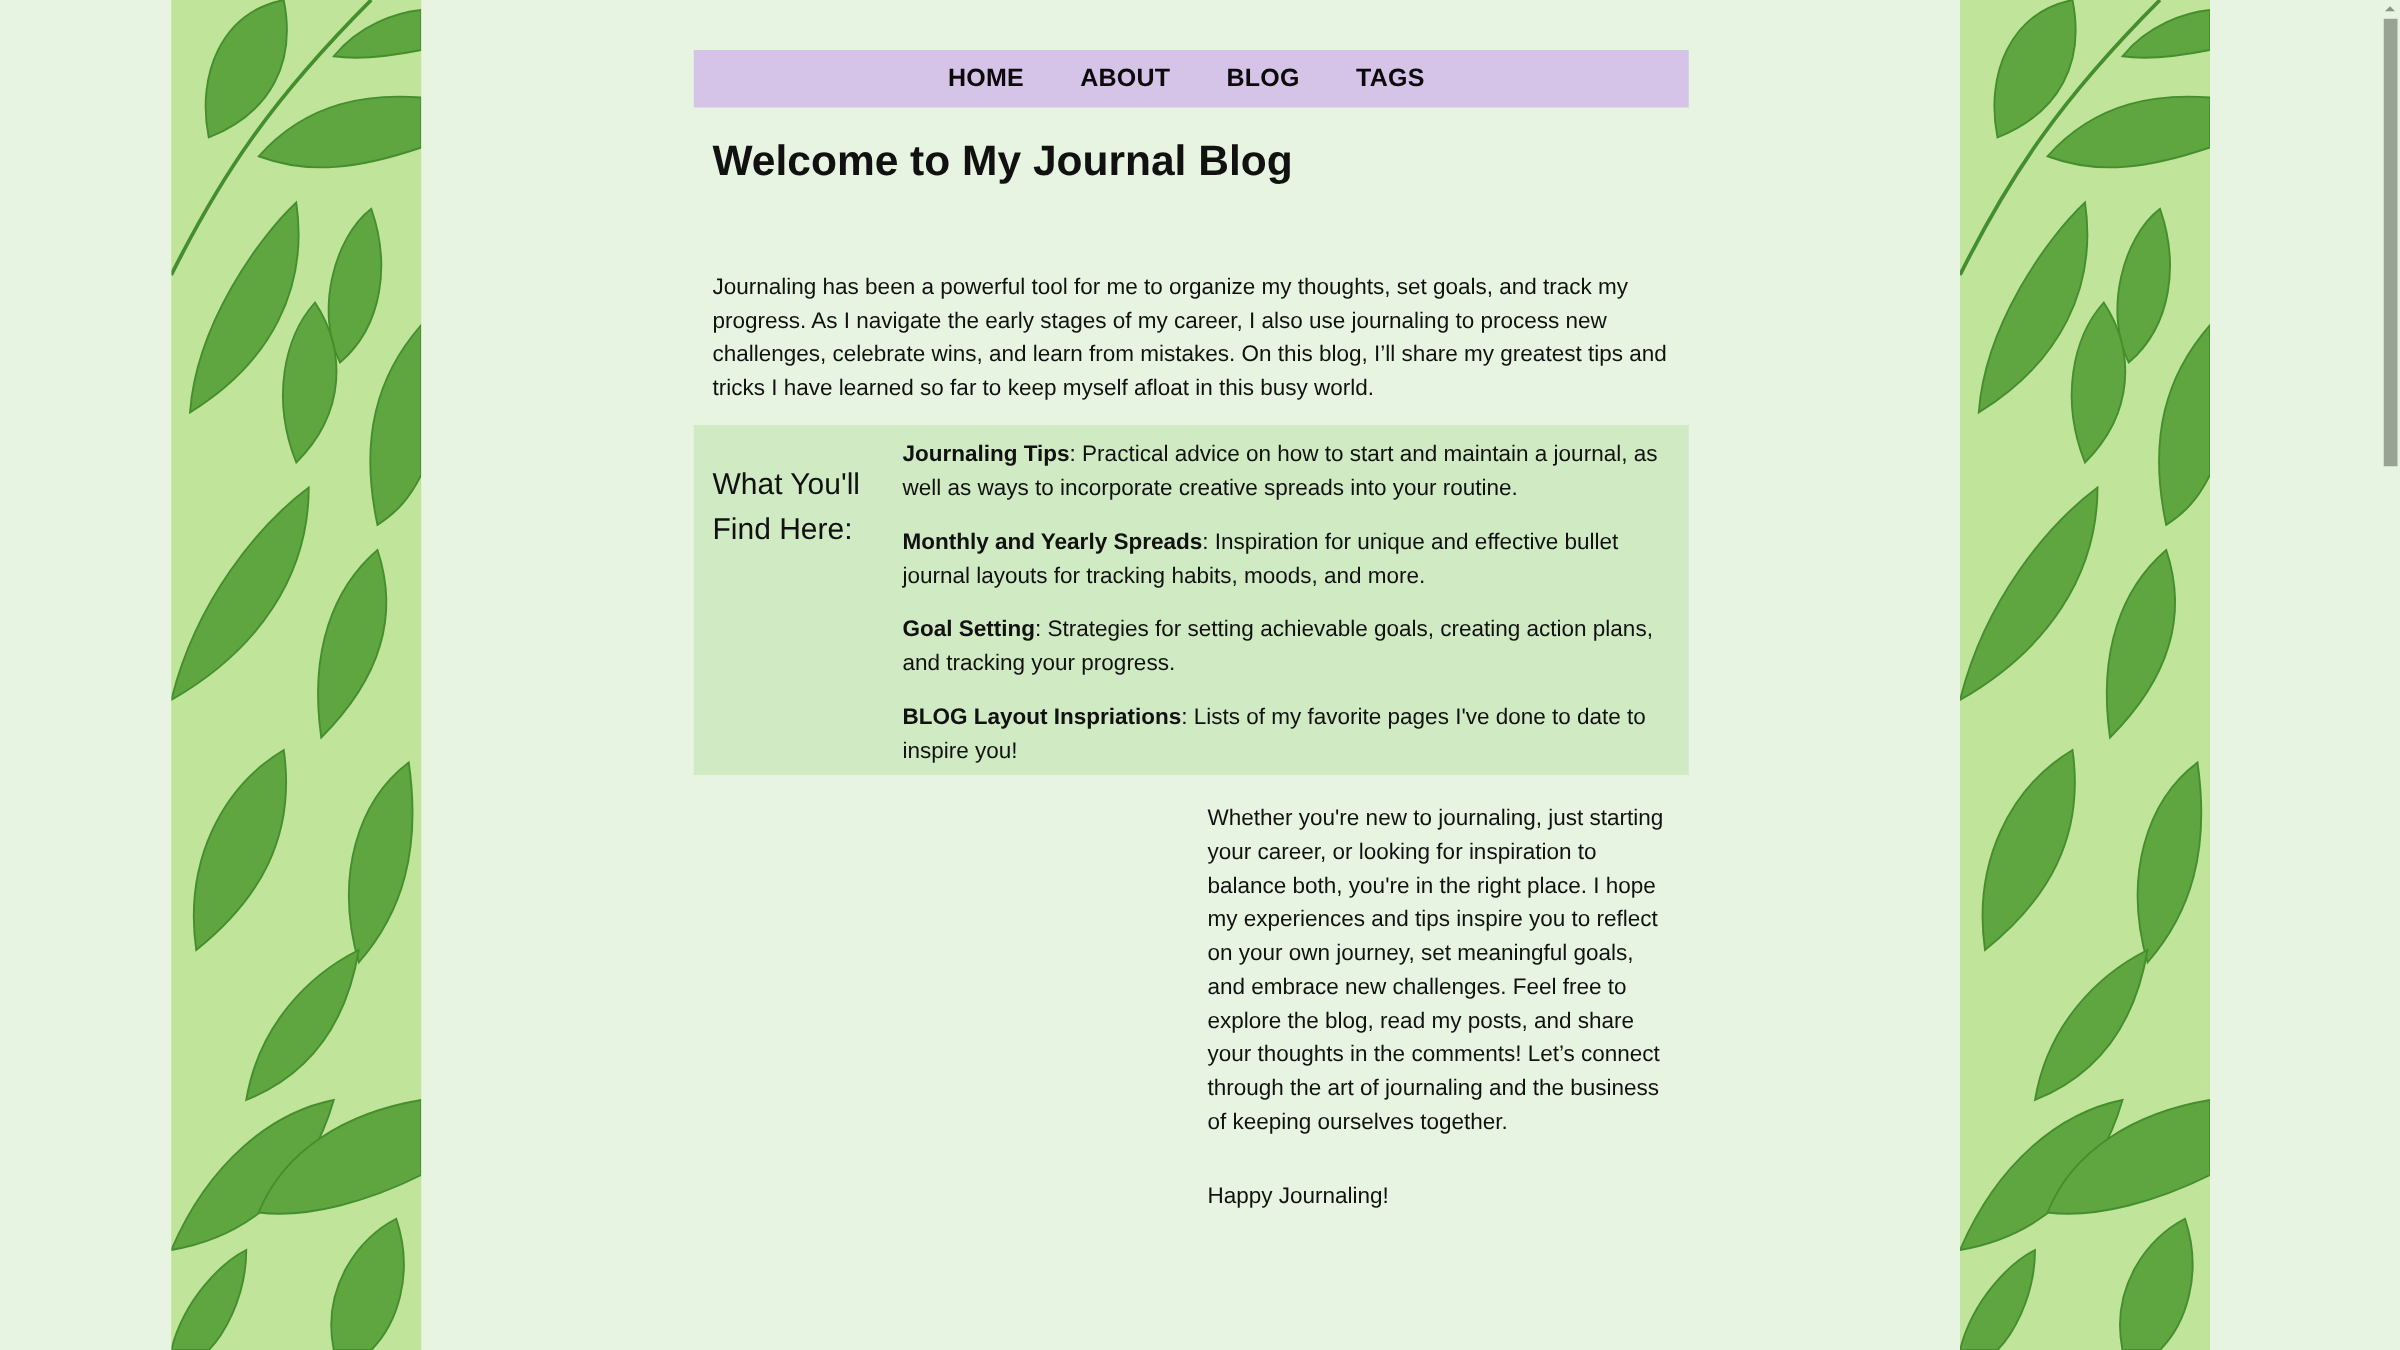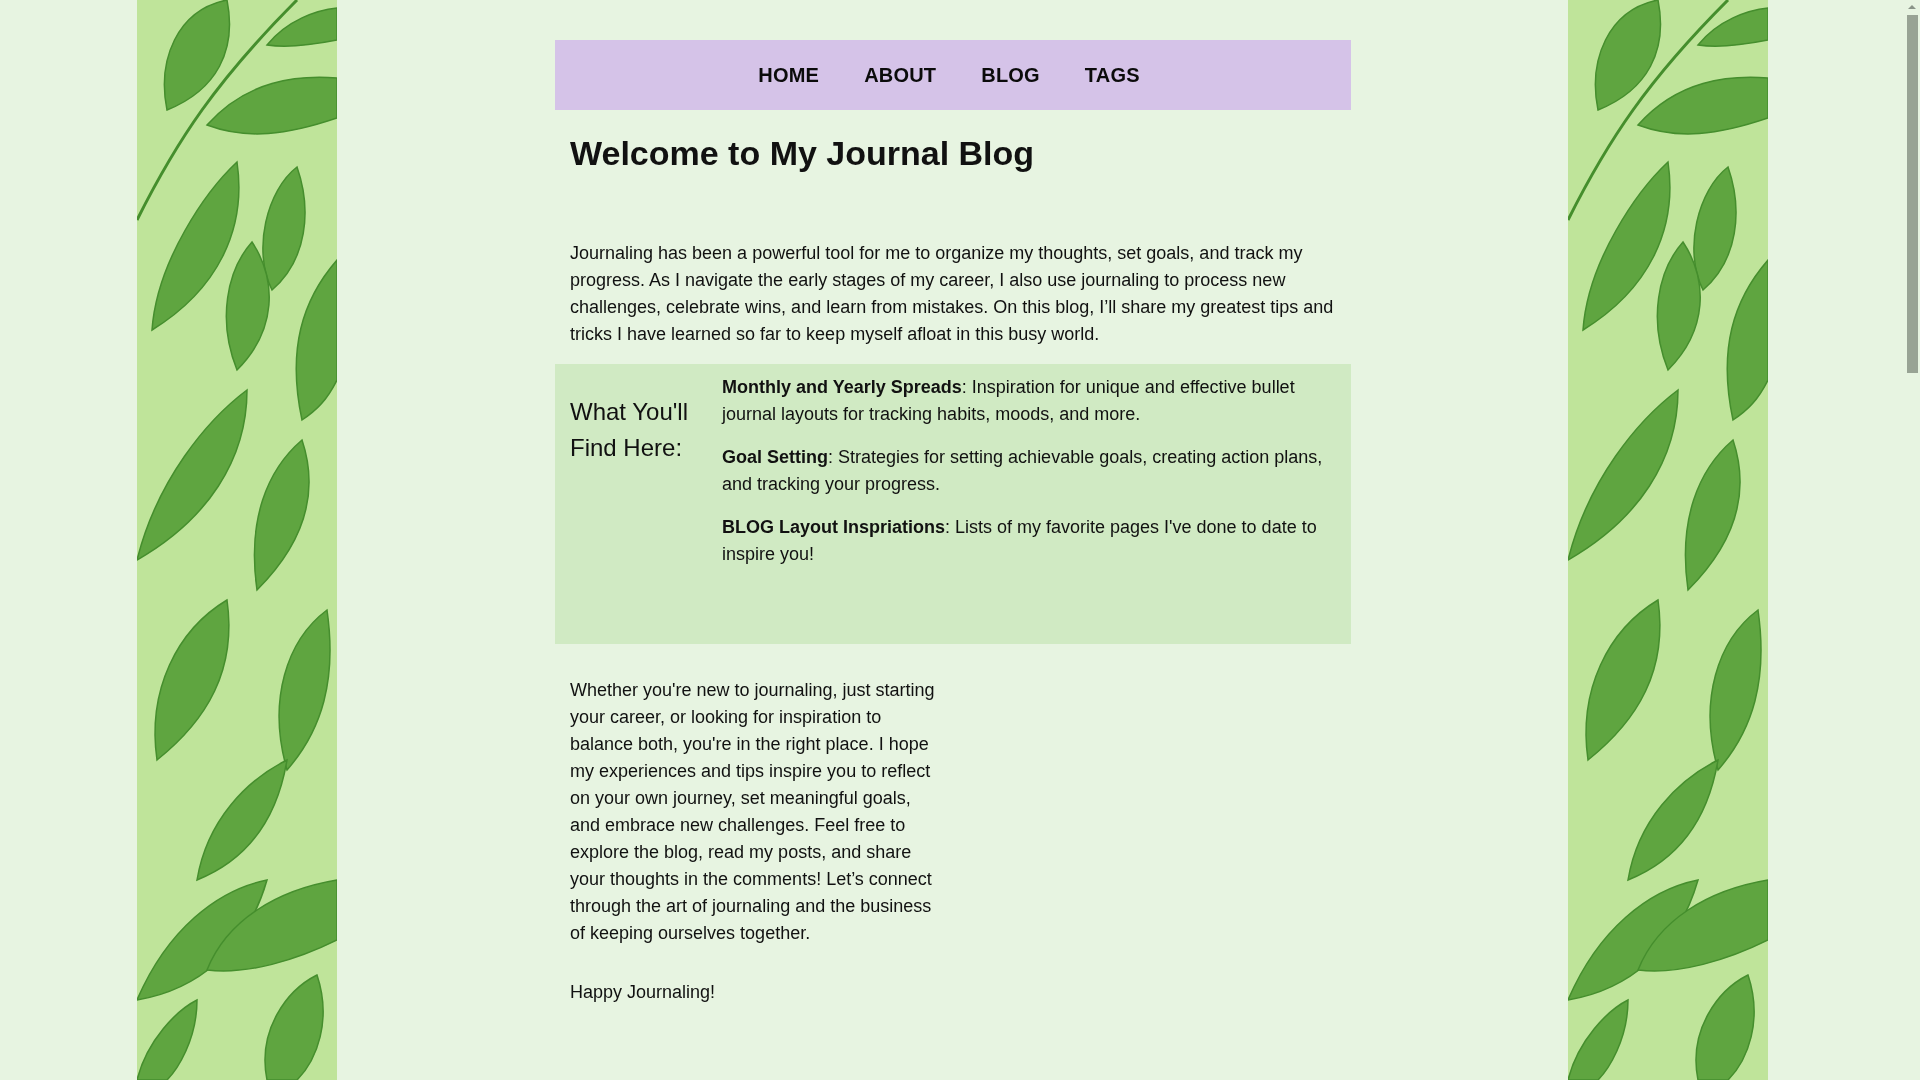--- a/index.html
+++ b/index.html
@@ -13,21 +13,21 @@
     background:#bfe49a;
   }
   .leaf-panel svg { display:block; }
   #leaf-left { left:137px; }
   #leaf-right { left:1568px; }
 
   .container {
     position:absolute; left:555px; top:40px; width:796px;
   }
   .nav {
-    height:70px; background:#d5c3e8;
+    height:46px; background:#d5c3e8;
     display:flex; justify-content:center; align-items:center; gap:45px;
     padding-right:8px; box-sizing:border-box;
   }
   .nav a {
     font-weight:bold; font-size:20px; color:#0b0b0b; text-decoration:none;
     letter-spacing:0.2px;
   }
   .page-title {
     margin:0; padding:22px 0 0 15px;
     font-size:34px; font-weight:bold; line-height:42px;
@@ -41,21 +41,21 @@
     height:280px;
   }
   .features-heading {
     width:152px; font-size:24px; line-height:36px; padding-top:20px;
     margin:0; font-weight:normal;
   }
   .features ul { list-style:none; margin:0; padding:0; flex:1; }
   .features li { font-size:18px; line-height:27px; margin-bottom:16px; }
   .features li b { font-weight:bold; }
 
-  .lower { display:flex; padding:16px 15px; }
+  .lower { display:flex; padding:4px 15px;justify-content:flex-end; }
   .lower-left { width:370px; font-size:18px; line-height:27px; padding-top:17px; }
   .lower-left p { margin:0; }
   .signoff { margin-top:32px !important; }
   .lower-right { padding-left:30px; padding-top:20px; }
   .lower-right h2 { margin:0; font-size:24px; font-weight:normal; line-height:30px; }
 
   .scrollbar {
     position:absolute; right:2px; top:0; width:11px; height:1080px;
   }
   .scroll-up {
@@ -129,20 +129,21 @@
 
   <h1 class="page-title">Welcome to My Journal Blog</h1>
 
   <div class="intro">
     <p>Journaling has been a powerful tool for me to organize my thoughts, set goals, and track my progress. As I navigate the early stages of my career, I also use journaling to process new challenges, celebrate wins, and learn from mistakes. On this blog, I’ll share my greatest tips and tricks I have learned so far to keep myself afloat in this busy world.</p>
   </div>
 
   <section class="features">
     <h2 class="features-heading">What You'll Find Here:</h2>
     <ul>
+      <li><b>Journaling Tips</b><span>: Practical advice on how to start and maintain a journal, as well as ways to incorporate creative spreads into your routine.</span></li>
       <li><b>Monthly and Yearly Spreads</b><span>: Inspiration for unique and effective bullet journal layouts for tracking habits, moods, and more.</span></li>
       <li><b>Goal Setting</b><span>: Strategies for setting achievable goals, creating action plans, and tracking your progress.</span></li>
       <li><b>BLOG Layout Inspriations</b><span>: Lists of my favorite pages I've done to date to inspire you!</span></li>
     </ul>
   </section>
 
   <div class="lower">
     <div class="lower-left">
       <p>Whether you're new to journaling, just starting your career, or looking for inspiration to balance both, you're in the right place. I hope my experiences and tips inspire you to reflect on your own journey, set meaningful goals, and embrace new challenges. Feel free to explore the blog, read my posts, and share your thoughts in the comments! Let’s connect through the art of journaling and the business of keeping ourselves together.</p>
       <p class="signoff">Happy Journaling!</p>

